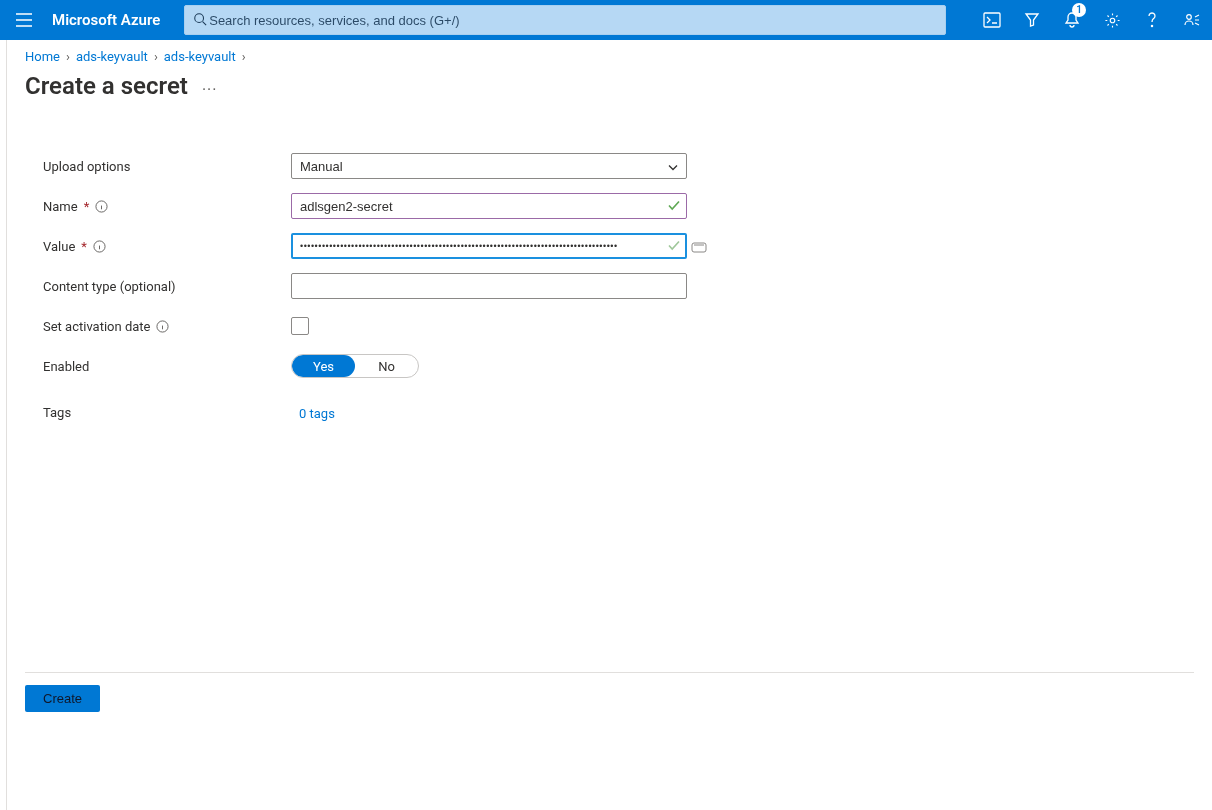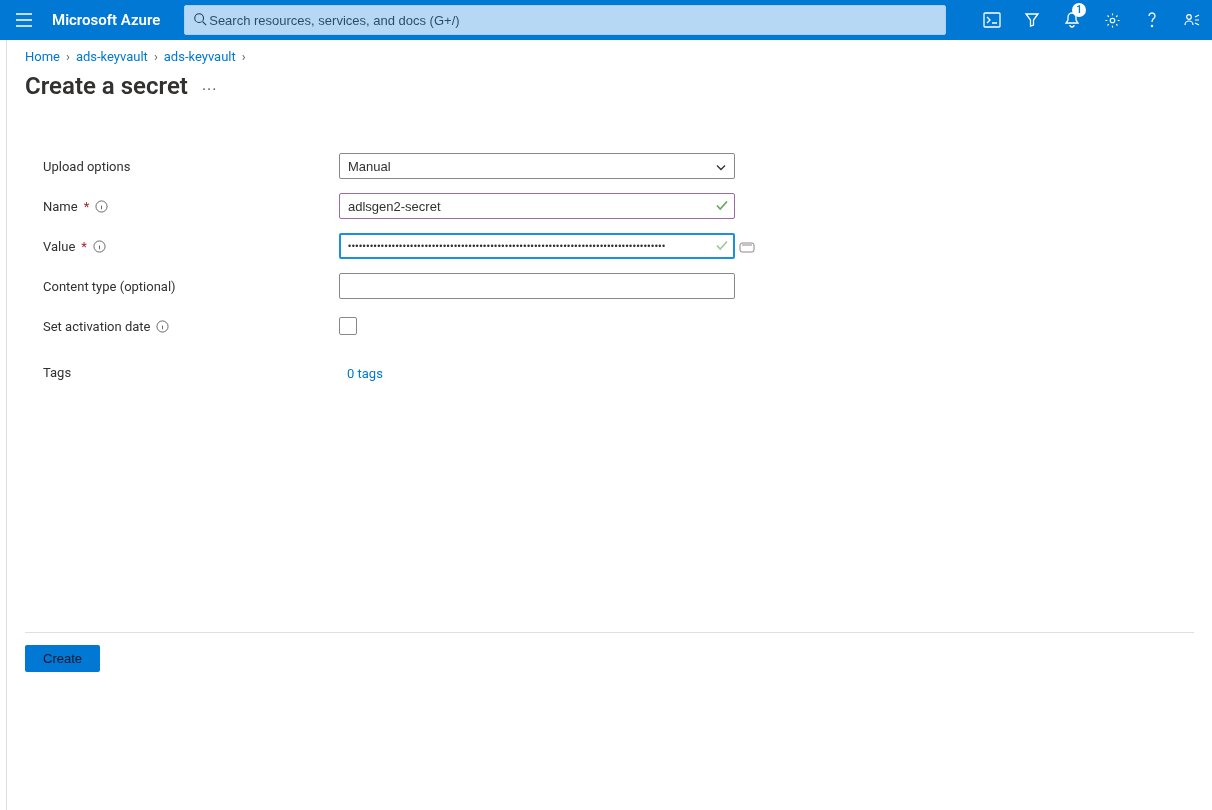--- a/index.html
+++ b/index.html
@@ -142,21 +142,20 @@
   .form {
     margin-top: 46px;
     padding-left: 18px;
     max-width: 720px;
   }
   .form-row {
     display: flex;
     align-items: center;
     min-height: 40px;
     margin-bottom: 0px;
-    gap: 48px;
   }
   .label-cell {
     width: 248px;
     font-size: 13px;
     color: var(--label);
     display: flex;
     align-items: center;
     gap: 6px;
     padding-right: 10px;
   }
@@ -419,20 +418,31 @@
               <path d="M7 6v4M7 4h0"></path>
             </svg>
         </span>
       </div>
       <div class="input-cell">
         <div class="checkbox"></div>
       </div>
     </div>
 
 
+    <div class="form-row">
+      <div class="label-cell">
+        <span>Enabled</span>
+      </div>
+      <div class="input-cell">
+        <div class="toggle">
+          <div class="seg active">Yes</div>
+          <div class="seg">No</div>
+        </div>
+      </div>
+    </div>
 
     <div class="form-row" style="margin-top:6px;">
       <div class="label-cell">
         <span>Tags</span>
       </div>
       <div class="input-cell">
         <span class="link-text" style="padding-left:8px;">0 tags</span>
       </div>
     </div>
 

